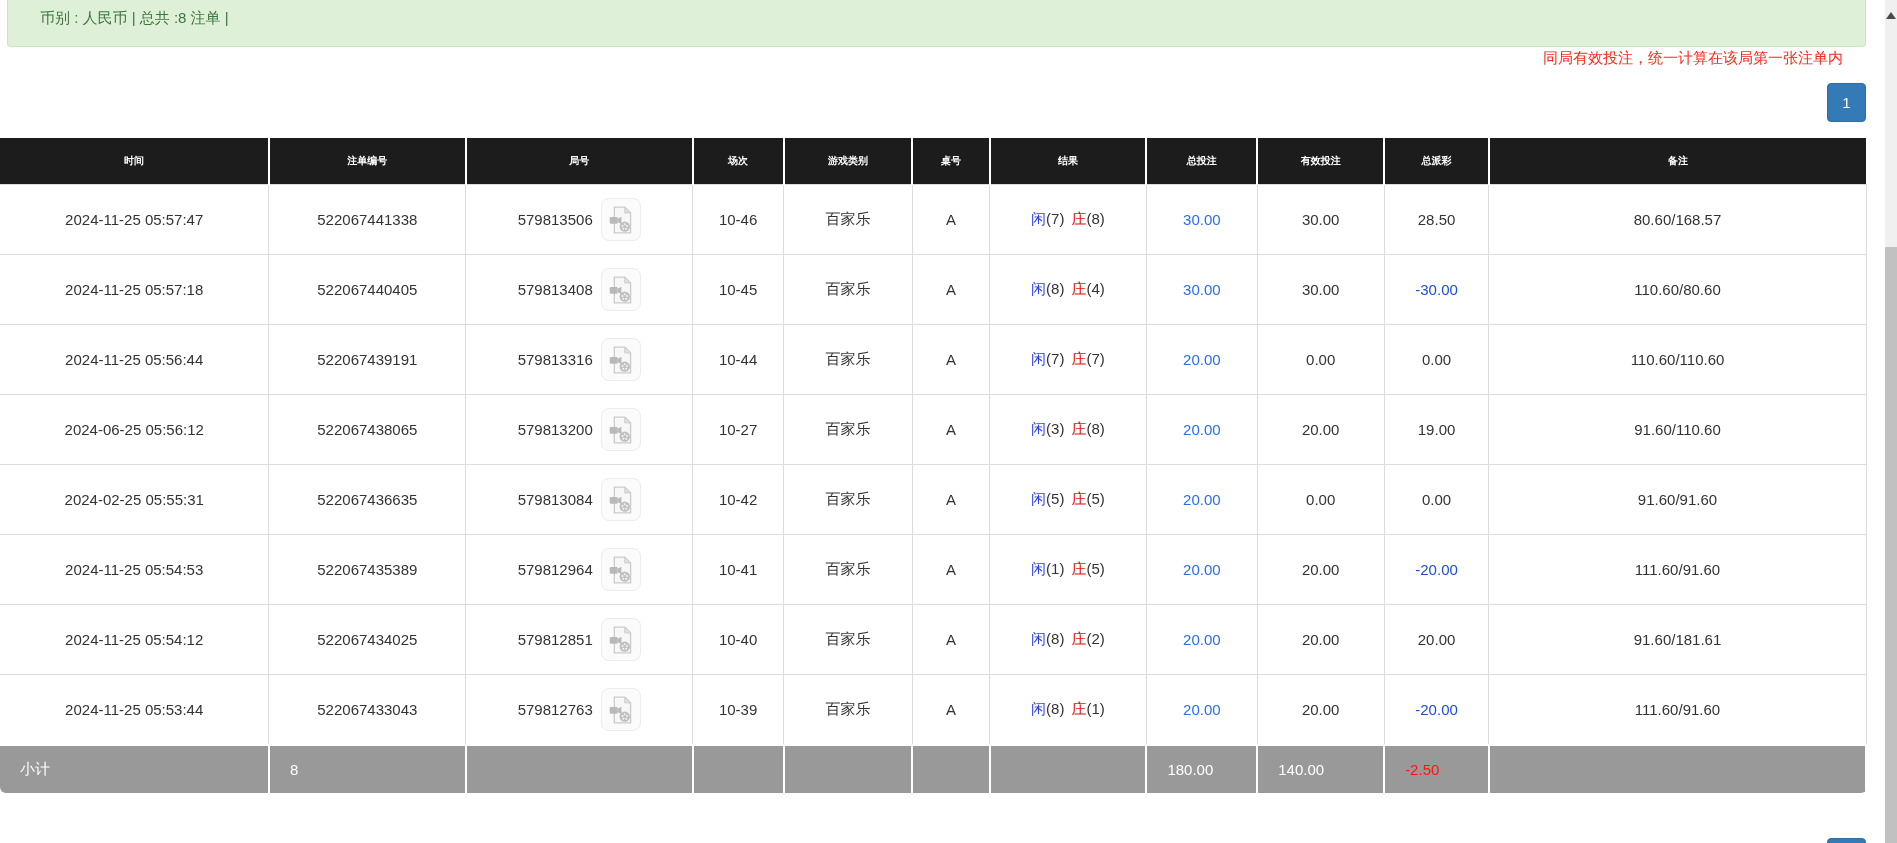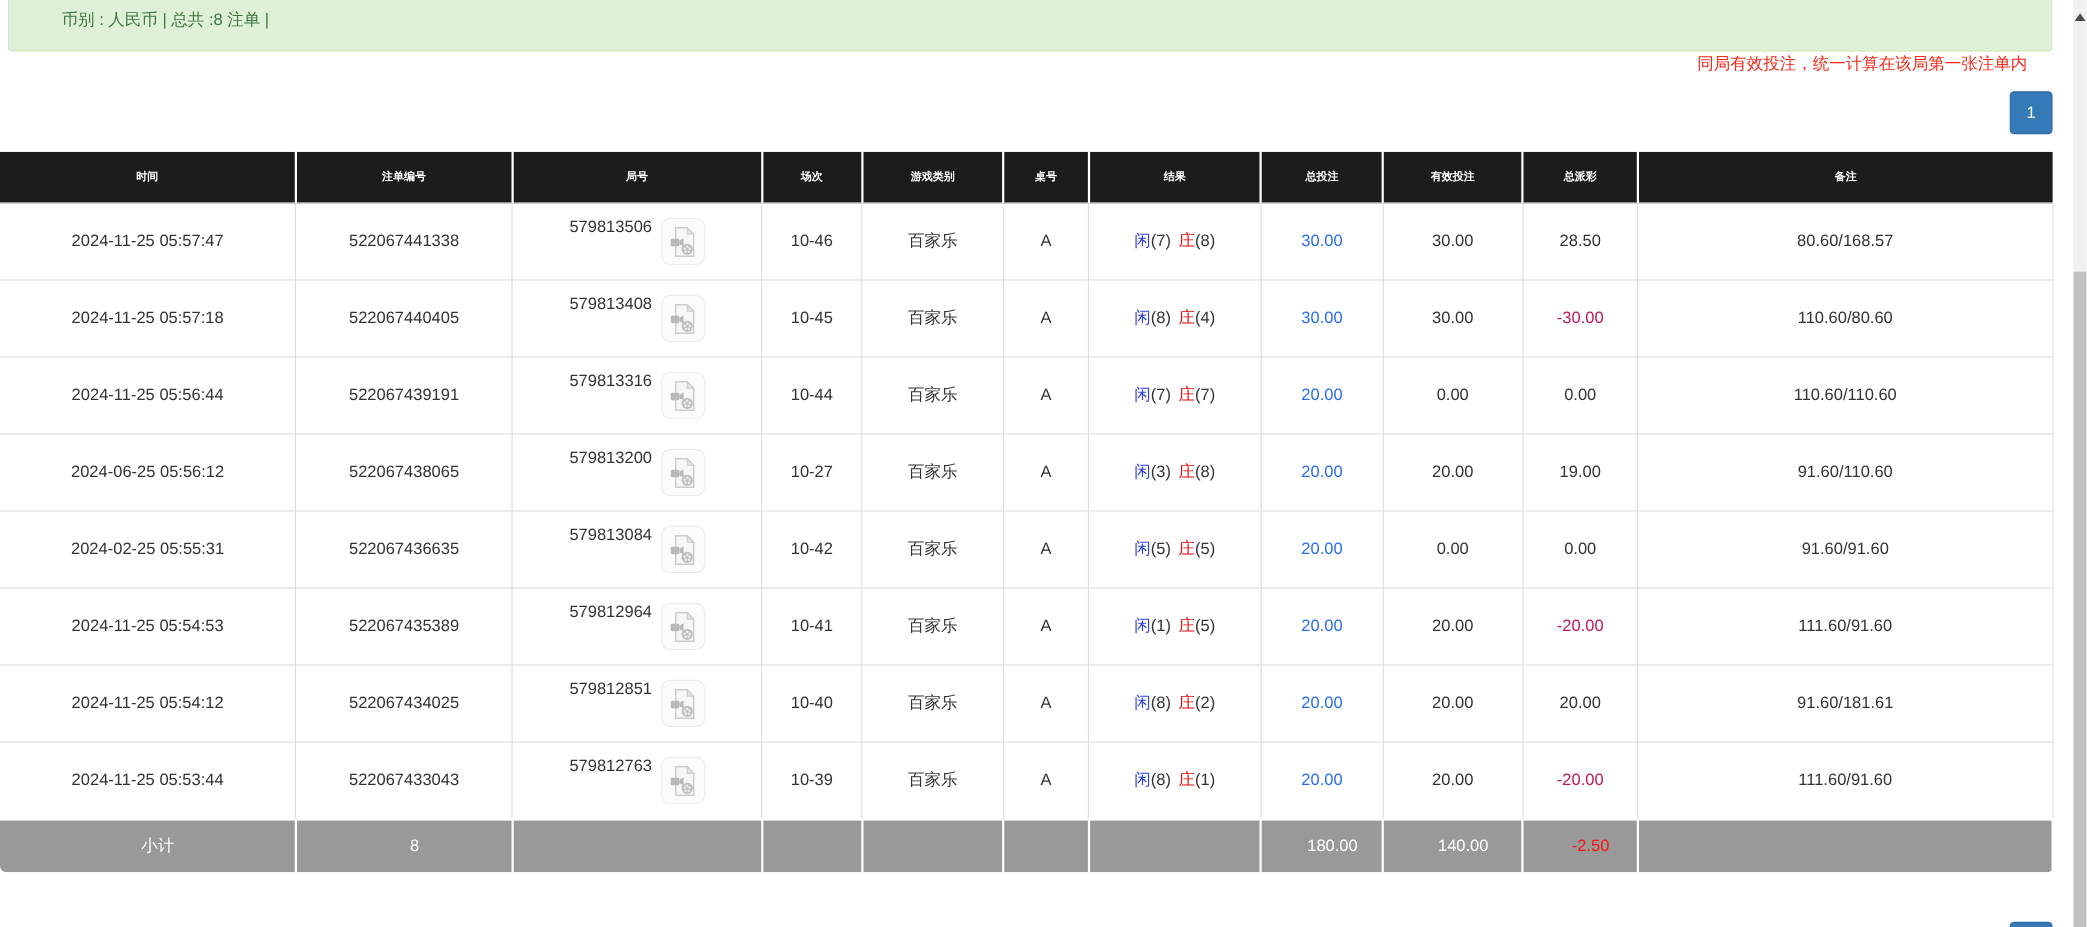--- a/index.html
+++ b/index.html
@@ -6,21 +6,21 @@
   body{
     width:1897px;height:843px;position:relative;overflow:hidden;
     background:#ffffff;
     font-family:"Liberation Sans","DejaVu Sans",sans-serif;
   }
   
   .alert-bar{
     position:absolute;left:7px;top:0;width:1859px;height:47px;box-sizing:border-box;
     background:#dff0d8;border:1px solid #cfe3bf;border-top:none;border-radius:0 0 4px 4px;
     display:flex;justify-content:space-between;align-items:flex-start;
-    padding:9px 22px 0 48px;font-size:15px;color:#3c763d;
+    padding:9px 22px 0 32px;font-size:15px;color:#3c763d;
   }
   .alert-bar .notice{color:#f5291a;margin-top:40px;}
   
   .pager{
     position:absolute;width:39px;height:39px;box-sizing:border-box;
     background:#337ab7;border:1px solid #2e6da4;border-radius:4px;
     color:#fff;font-size:15px;display:flex;align-items:center;justify-content:center;
     cursor:pointer;
   }
   #pager-top{left:1827px;top:83px;}
@@ -33,32 +33,32 @@
     border-left:2px solid #fff;text-align:center;
   }
   thead th:first-child{border-left:none;}
   tbody td{
     height:67px;border:1px solid #dcdcdc;background:#fff;
     text-align:center;vertical-align:middle;font-size:15px;color:#333;
   }
   tbody tr td:first-child{border-left:none;}
   tfoot td{
     height:45px;background:#999999;border:2px solid #fff;
-    text-align:center;vertical-align:middle;font-size:15px;color:#fff;padding-left:20px;
+    vertical-align:middle;font-size:15px;color:#fff;padding-left:20px;
   }
   tfoot tr td:first-child{border-left:none;}
   tfoot tr:last-child td{border-bottom:none;}
   .blue{color:#2b6def;}
   .player{color:#2d3fe3;}
   .banker{color:#e00b0b;}
   .pts{color:#333;}
   .pts-gap{margin-right:7px;}
-  tbody .neg{color:#be185d;margin-left:24px;}
+  tbody .neg{color:#1d4ed8;margin-left:24px;}
   tfoot .neg{color:#ff1313;}
-  .round-inner{display:flex;align-items:flex-start;justify-content:center;gap:8px;}
+  .round-inner{display:flex;align-items:center;justify-content:center;gap:8px;}
   .video-btn{
     width:40px;height:43px;box-sizing:border-box;flex:0 0 auto;
     background:#fbfbfb;border:1px solid #ececec;border-radius:8px;
     display:flex;align-items:center;justify-content:center;cursor:pointer;
   }
   
   .scrollbar{position:absolute;left:1885px;top:0;width:12px;height:843px;background:#f0f0f0;}
   .scroll-arrow-up{
     position:absolute;left:1886px;top:12px;width:0;height:0;
     border-left:5px solid transparent;border-right:5px solid transparent;

